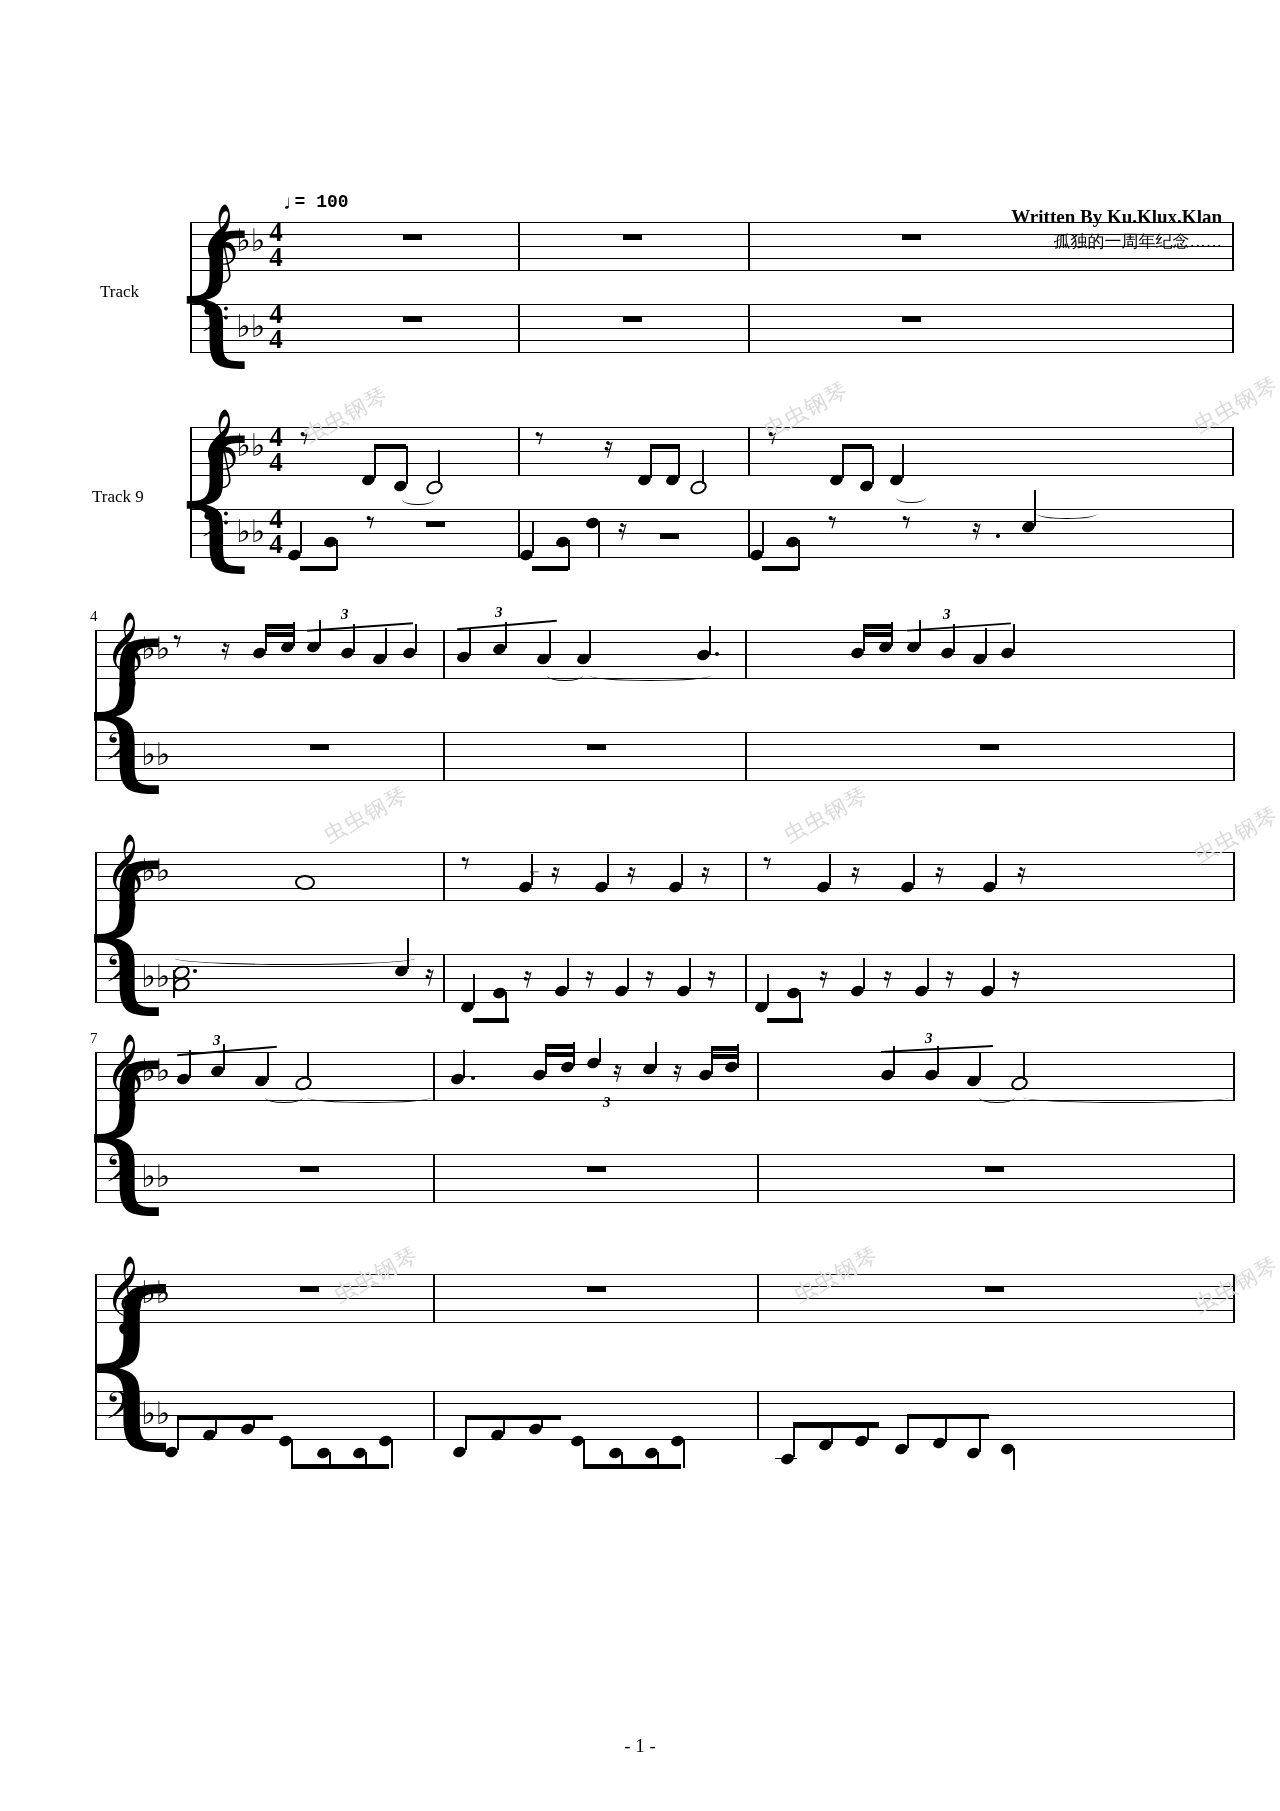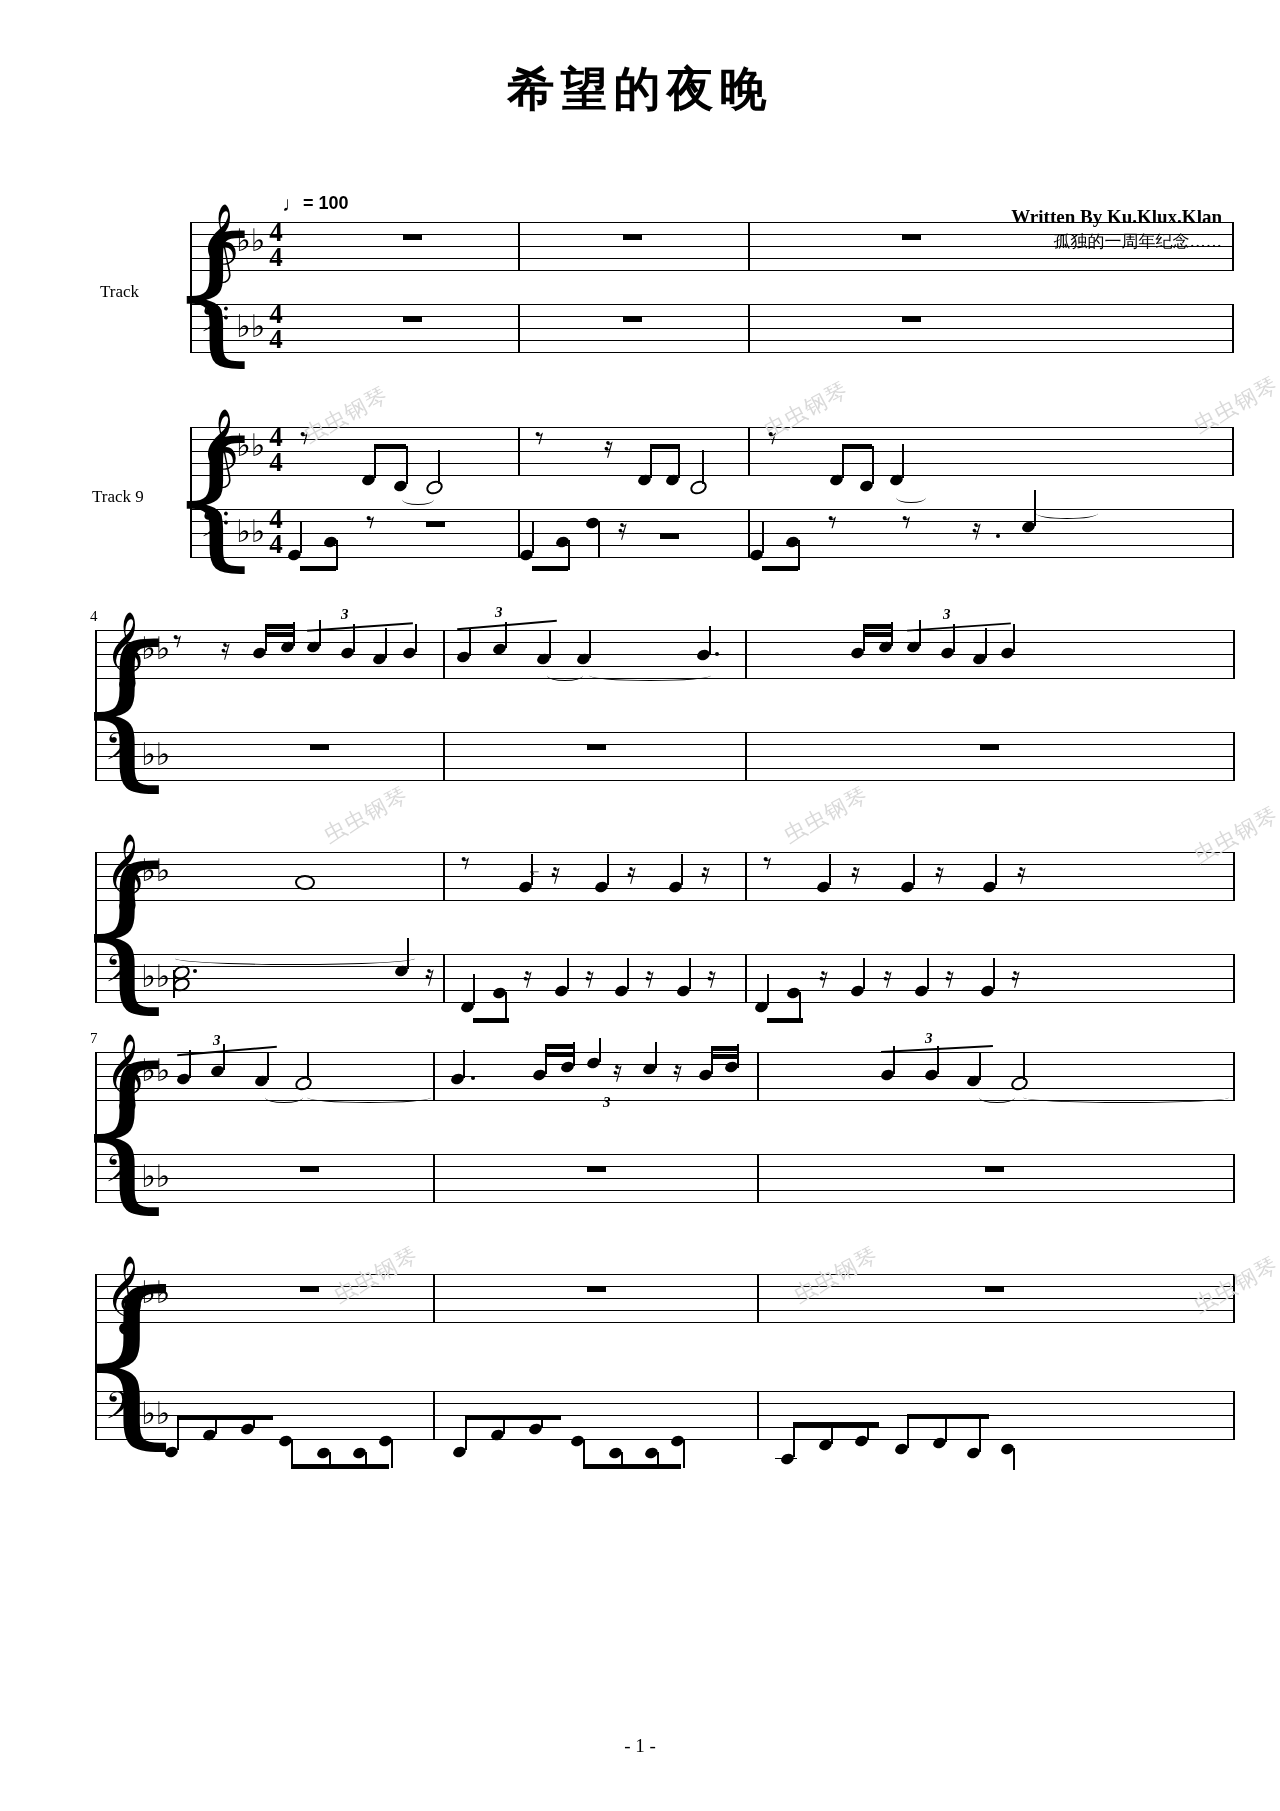--- a/index.html
+++ b/index.html
@@ -58,21 +58,21 @@
     font-family: "DejaVu Serif", serif;
     font-weight: 400;
     font-size: 17px;
   }
   .tempo {
     position: absolute;
     left: 282px;
     top: 192px;
     font-size: 18px;
     font-weight: 700;
-    font-family: Liberation Sans, sans-serif;
+    font-family: Liberation Mono, monospace;
     white-space: nowrap;
   }
   .tempo .notehead {
     font-size: 21px;
     vertical-align: -2px;
   }
 
   
   .inst-label {
     position: absolute;
@@ -214,21 +214,20 @@
     text-align: center;
     font-family: "Liberation Serif", serif;
     font-size: 19px;
   }
 </style>
 </head>
 <body>
 
 <div class="page">
 
-  <div class="title">希望的夜晚</div>
   <div class="credit">
     <div>Written By Ku.Klux.Klan</div>
     <div class="cn">孤独的一周年纪念......</div>
   </div>
   <div class="tempo">
     <span class="notehead">♩</span><span>= 100</span>
   </div>
 
   <div class="system" style="left:190px; top:222px; width:1044px; height:345px;">
 

